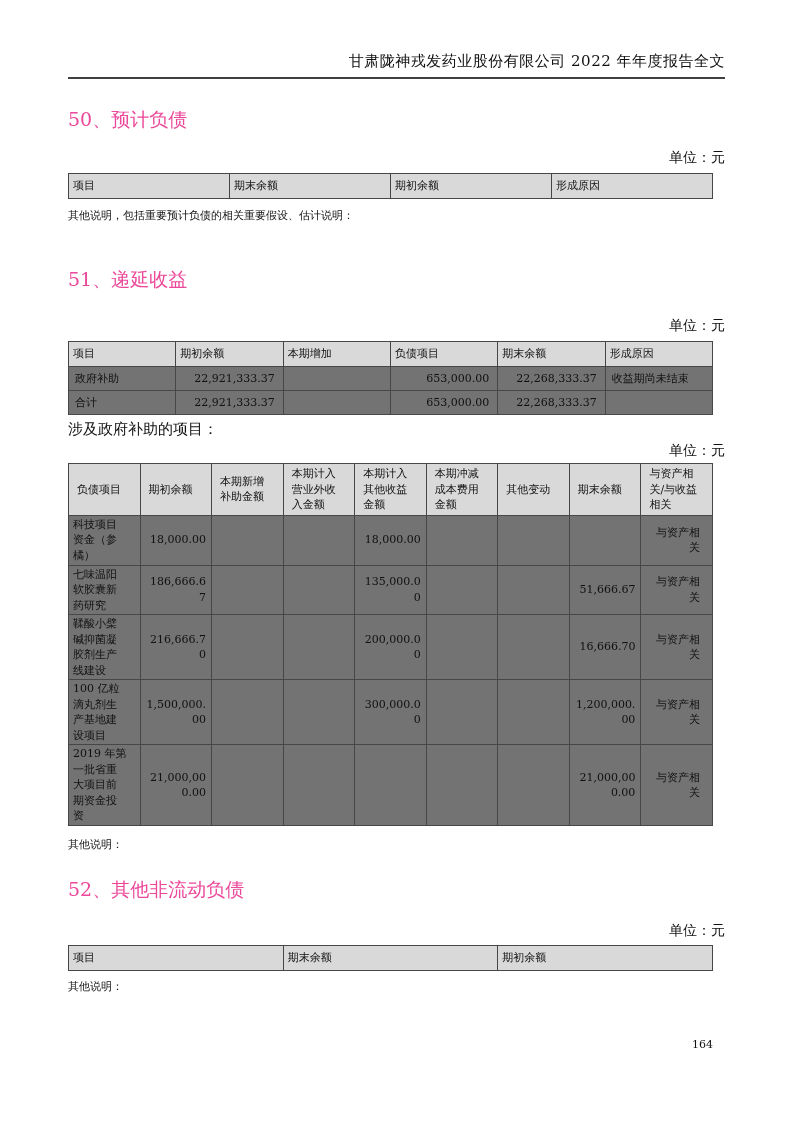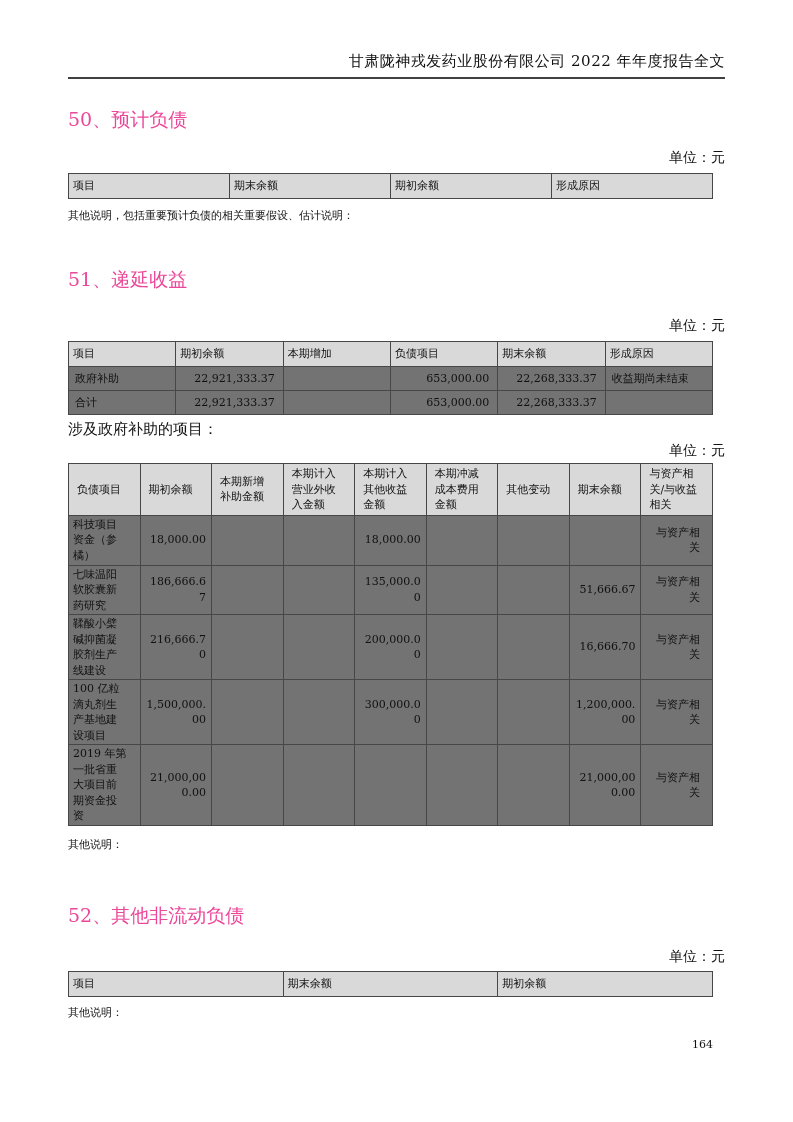--- a/index.html
+++ b/index.html
@@ -20,21 +20,21 @@
     text-align: right;
     font-size: 15px;
     letter-spacing: 0.5px;
     padding-bottom: 6px;
     border-bottom: 2px solid #404040;
   }
 
   .sec-title { font-weight: normal; font-size: 19px; color: #ec4899; }
   .t50  { margin-top: 28px; }
   .t51  { margin-top: 44px; }
-  .t52  { margin-top: 51px; }
+  .t52  { margin-top: 25px; }
 
   .unit-line { text-align: right; font-size: 14px; }
   .u1 { margin-top: 16px; }
   .u2 { margin-top: 24px; }
   .u3 { margin-top: 3px; }
   .u4 { margin-top: 19px; }
 
   .note { font-size: 11px; margin-top: 9px; }
   .subtitle { font-size: 15px; margin-top: 5px; }
   .note-mid { font-size: 11px; margin-top: 11px; }

